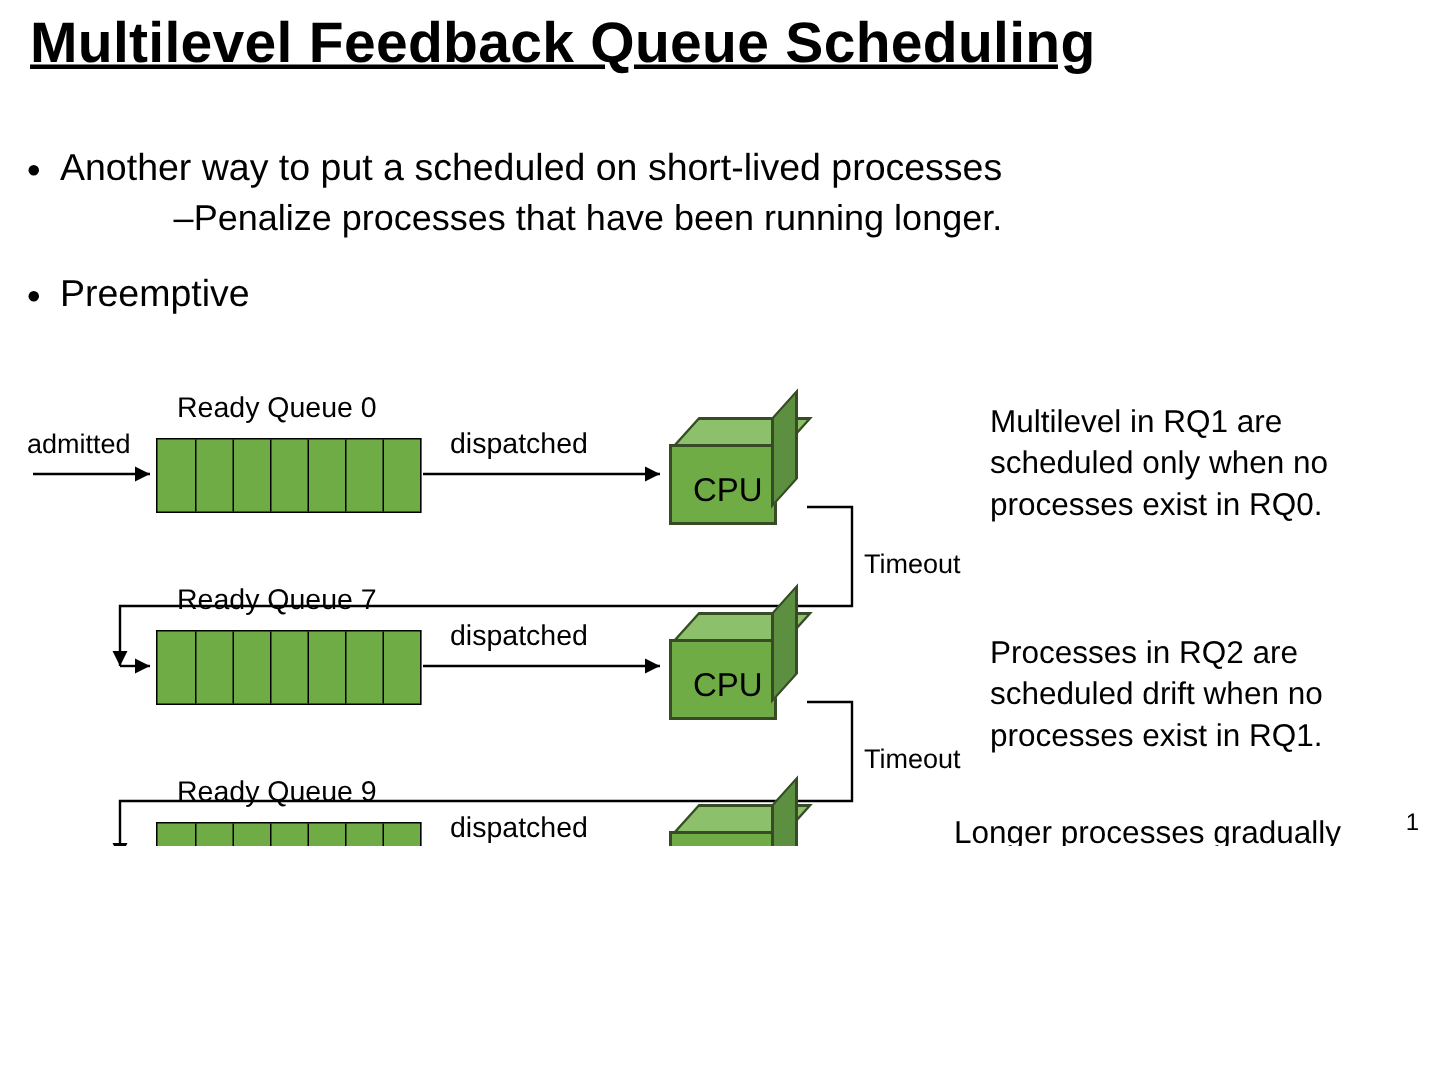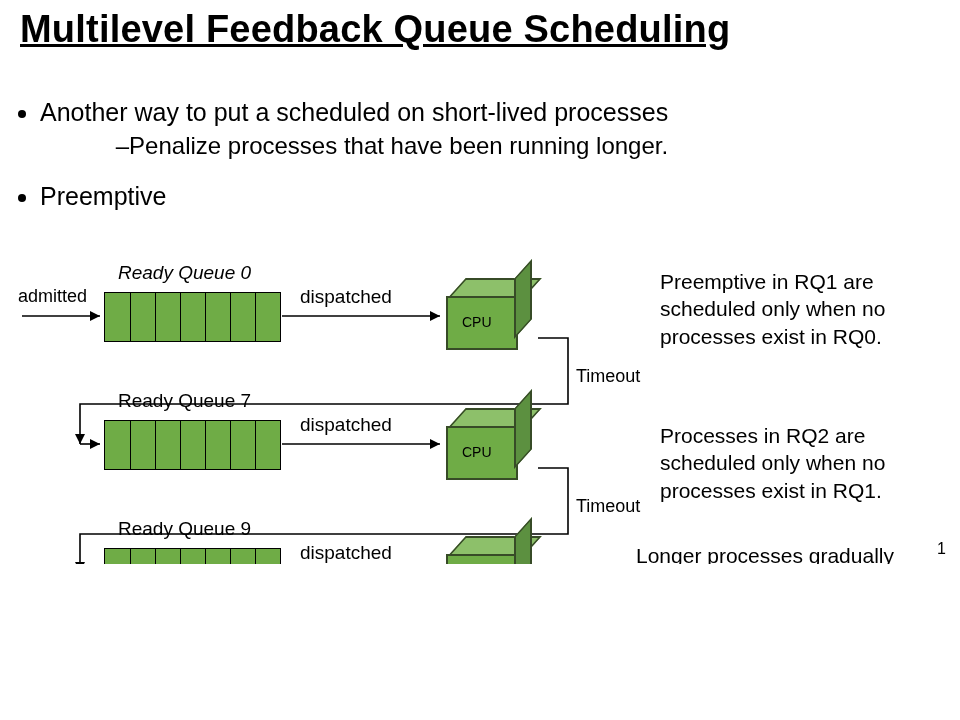--- a/index.html
+++ b/index.html
@@ -23,21 +23,21 @@
   .queue { position:absolute; width:175px; height:48px; border:1.5px solid #000; background:#6fac46; }
   .queue .cell { position:absolute; top:0; height:100%; border-left:1.5px solid #000; }
   .queue .c1{left:25px;} .queue .c2{left:50px;} .queue .c3{left:75px;}
   .queue .c4{left:100px;} .queue .c5{left:125px;} .queue .c6{left:150px;}
 
   
   .cube { position:absolute; width:86px; height:74px; }
   .cube .top  { position:absolute; left:0; top:0;  width:72px; height:18px; background:#8dc06a; border:2px solid #374b27; transform:skewX(-42deg); transform-origin:bottom left; }
   .cube .side { position:absolute; right:0; top:1px; width:14px; height:56px; background:#5c9040; border:2px solid #374b27; transform:skewY(-48deg); transform-origin:top left; }
   .cube .front{ position:absolute; left:0; top:18px; width:72px; height:54px; background:#6fac46; border:2px solid #374b27; box-sizing:border-box; }
-  .cube .txt  { position:absolute; left:16px; top:36px; font-size:14px; }
+  .cube .txt  { position:absolute; left:16px; top:36px; font-size:22px; }
 
   
   svg.arrows { position:absolute; inset:0; width:100%; height:100%; }
   .arrows line, .arrows polyline { stroke:#000; stroke-width:1.6; fill:none; }
   .arrows polygon { fill:#000; }
 </style>
 </head>
 <body>
 
 <div class="slide">
@@ -74,21 +74,21 @@
       <line x1="80" y1="300" x2="100" y2="300"></line>
         <polygon points="100,300 90,295 90,305"></polygon>
 
       <line x1="282" y1="300" x2="440" y2="300"></line>
         <polygon points="440,300 430,295 430,305"></polygon>
       <polyline points="538,324 568,324 568,390 80,390 80,324"></polyline>
         <polygon points="80,324 75,334 85,334"></polygon>
     </svg>
 
     <div class="lbl small" style="left:18px; top:14px;text-align:center;">admitted</div>
-    <div class="lbl" style="left:118px; top:-10px;font-style:italic;">Ready  Queue 0</div>
+    <div class="lbl" style="left:118px; top:-10px;">Ready  Queue 0</div>
     <div class="lbl" style="left:300px; top:14px;">dispatched</div>
     <div class="lbl small" style="left:576px; top:94px;">Timeout</div>
 
     <div class="lbl" style="left:118px; top:118px;">Ready  Queue 7</div>
     <div class="lbl" style="left:300px; top:142px;">dispatched</div>
     <div class="lbl small" style="left:576px; top:224px;">Timeout</div>
 
     <div class="lbl" style="left:118px; top:246px;">Ready  Queue 9</div>
     <div class="lbl" style="left:300px; top:270px;">dispatched</div>
     <div class="lbl small" style="left:202px; top:394px;">Feedback (RR)</div>
@@ -130,19 +130,19 @@
         <div class="side"></div>
       <div class="txt">CPU</div>
     </div>
     <div class="cube" style="left:446px; top:264px;">
       <div class="top"></div>
         <div class="front"></div>
         <div class="side"></div>
       <div class="txt">CPU</div>
     </div>
 
-    <div class="sideText" style="left:660px; top:-4px;">Preemptive in RQ1 are scheduled only when no processes exist in RQ0.</div>
-    <div class="sideText" style="left:660px; top:150px;">Processes in RQ2 are scheduled only when no processes exist in RQ1.</div>
+    <div class="sideText" style="left:660px; top:-4px;">Multilevel in RQ1 are scheduled only when no processes exist in RQ0.</div>
+    <div class="sideText" style="left:660px; top:150px;">Processes in RQ2 are scheduled drift when no processes exist in RQ1.</div>
     <div class="sideText" style="left:636px; top:258px;margin-top:12px;">Longer processes gradually drift downward.</div>
   </div>
 
   <div class="pagenum">1</div>
 </div>
 
 </body></html>

